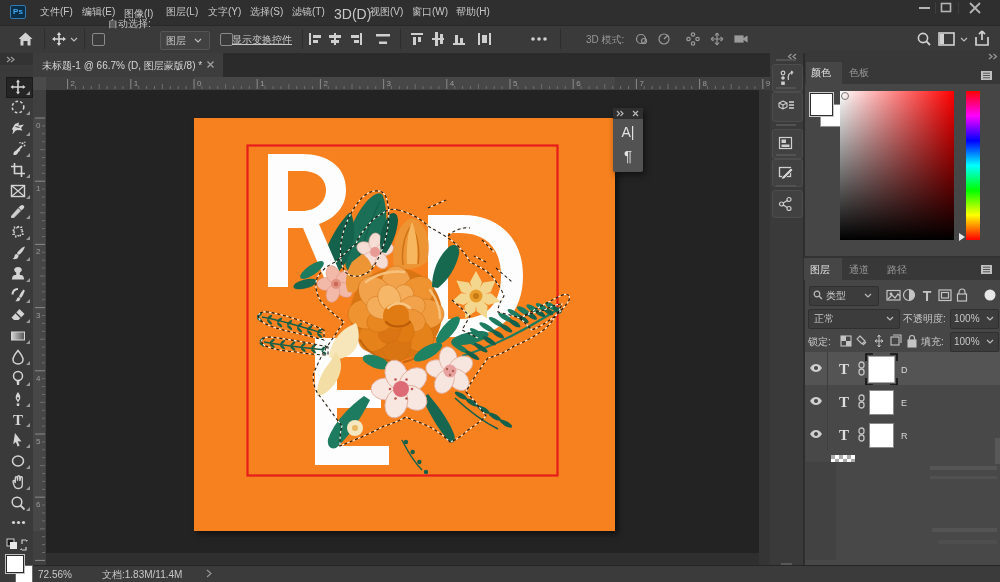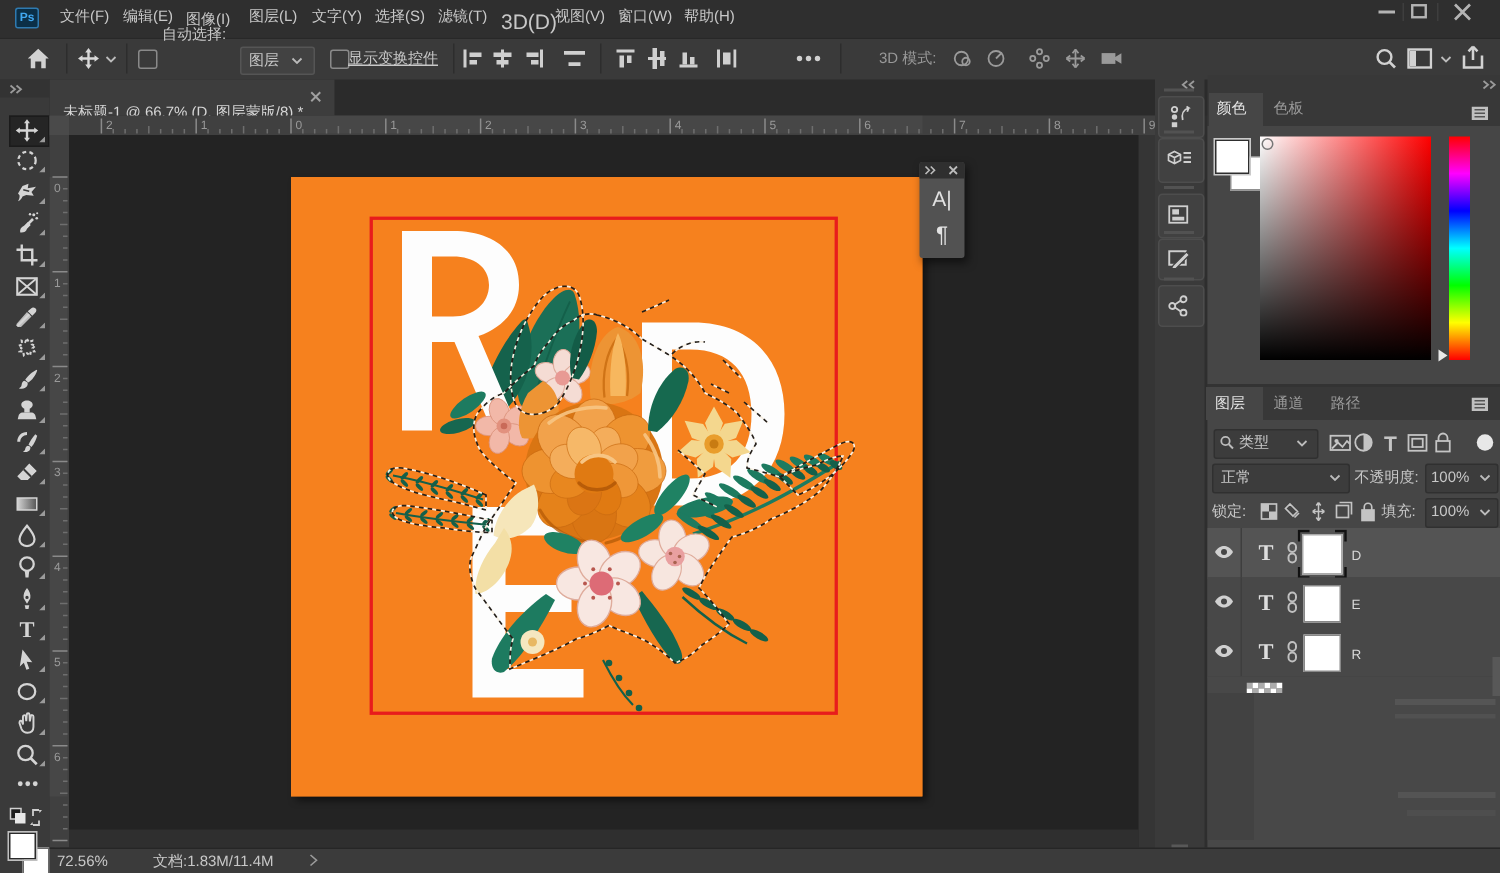--- a/index.html
+++ b/index.html
@@ -146,21 +146,21 @@
       <path d="M1 1 L4 4 L7 1" stroke="#bbb" stroke-width="1.2" fill="none"></path>
     </svg>
  <svg class="abs" style="left:974px;top:30px" width="16" height="17" viewBox="0 0 16 17">
   <path d="M2 7 L2 15 L14 15 L14 7" stroke="#d2d2d2" stroke-width="1.7" fill="none"></path>
   <path d="M8 1 L8 10 M8 1 L5 4.2 M8 1 L11 4.2" stroke="#d2d2d2" stroke-width="1.7" fill="none"></path>
  </svg>
 </div>
 
 <div class="abs" style="left:0;top:53px;width:1000px;height:24px;background:#2b2b2b;"></div>
 <div class="abs" style="left:33px;top:53px;width:190px;height:24px;background:#3d3d3d;"></div>
-<div class="abs t" style="left:42px;top:61px;color:#d6d6d6;font-size:10px;margin-top:10px;">未标题-1 @ 66.7% (D, 图层蒙版/8) *</div>
+<div class="abs t" style="left:42px;top:61px;color:#d6d6d6;font-size:10px;">未标题-1 @ 66.7% (D, 图层蒙版/8) *</div>
 <svg class="abs" style="left:206px;top:60px" width="9" height="9" viewBox="0 0 9 9">
     <path d="M1.5 1.5 L7.5 7.5 M7.5 1.5 L1.5 7.5" stroke="#a0a0a0" stroke-width="1.3"></path>
   </svg>
 
 <div class="abs" style="left:0;top:53px;width:33px;height:529px;background:#3a3a3a;"></div>
 <div class="abs" style="left:0;top:53px;width:33px;height:12px;background:#333333;"></div>
 <svg class="abs" style="left:6px;top:56px" width="10" height="7" viewBox="0 0 10 7">
     <path d="M1 1 L4 3.5 L1 6 M5 1 L8 3.5 L5 6" stroke="#9a9a9a" stroke-width="1.2" fill="none"></path>
   </svg>
 <div id="tools">

